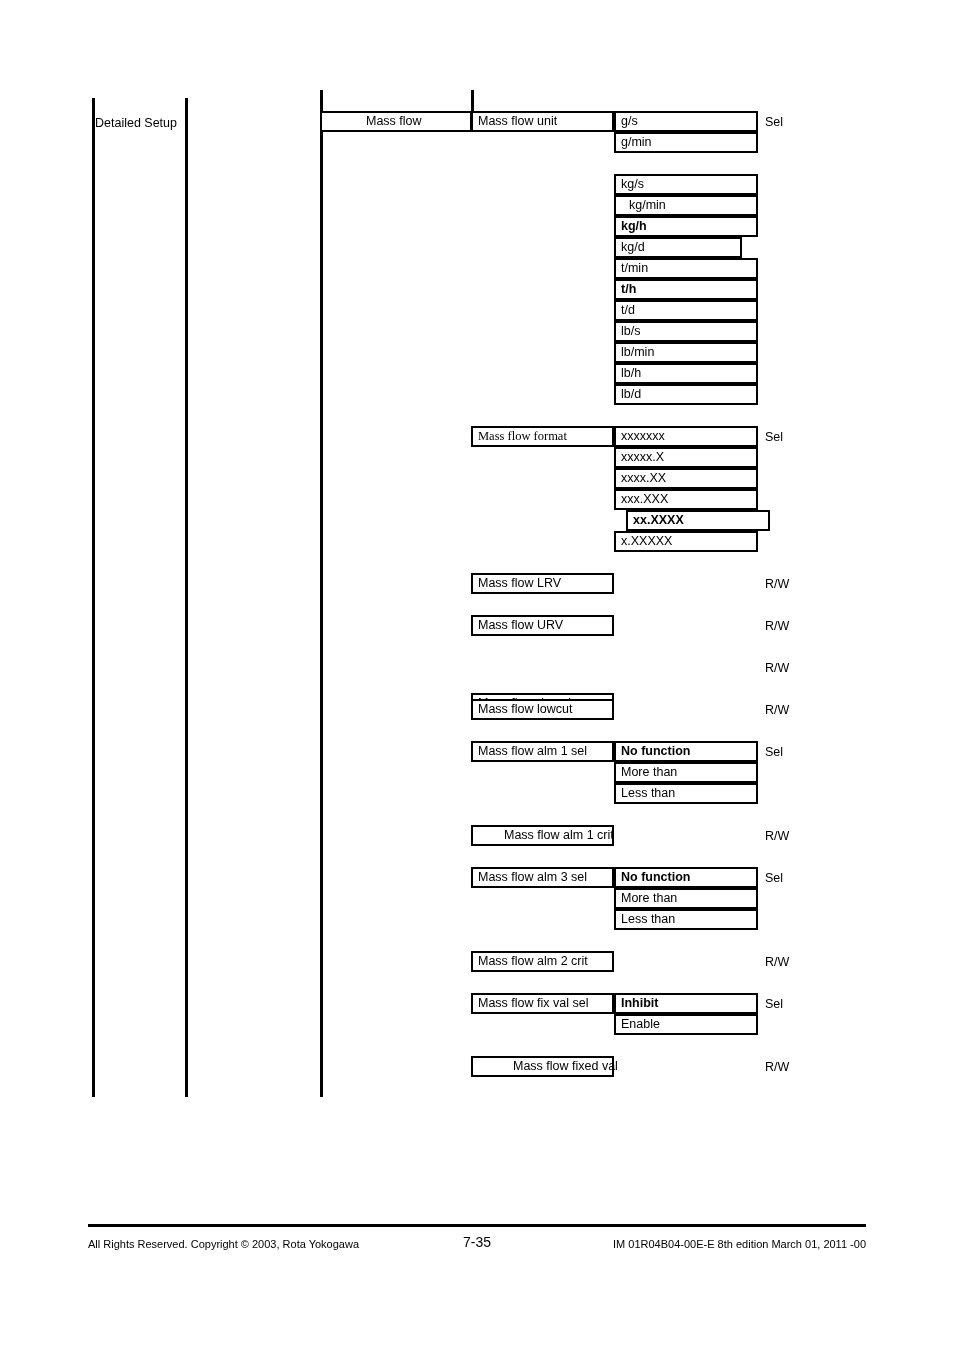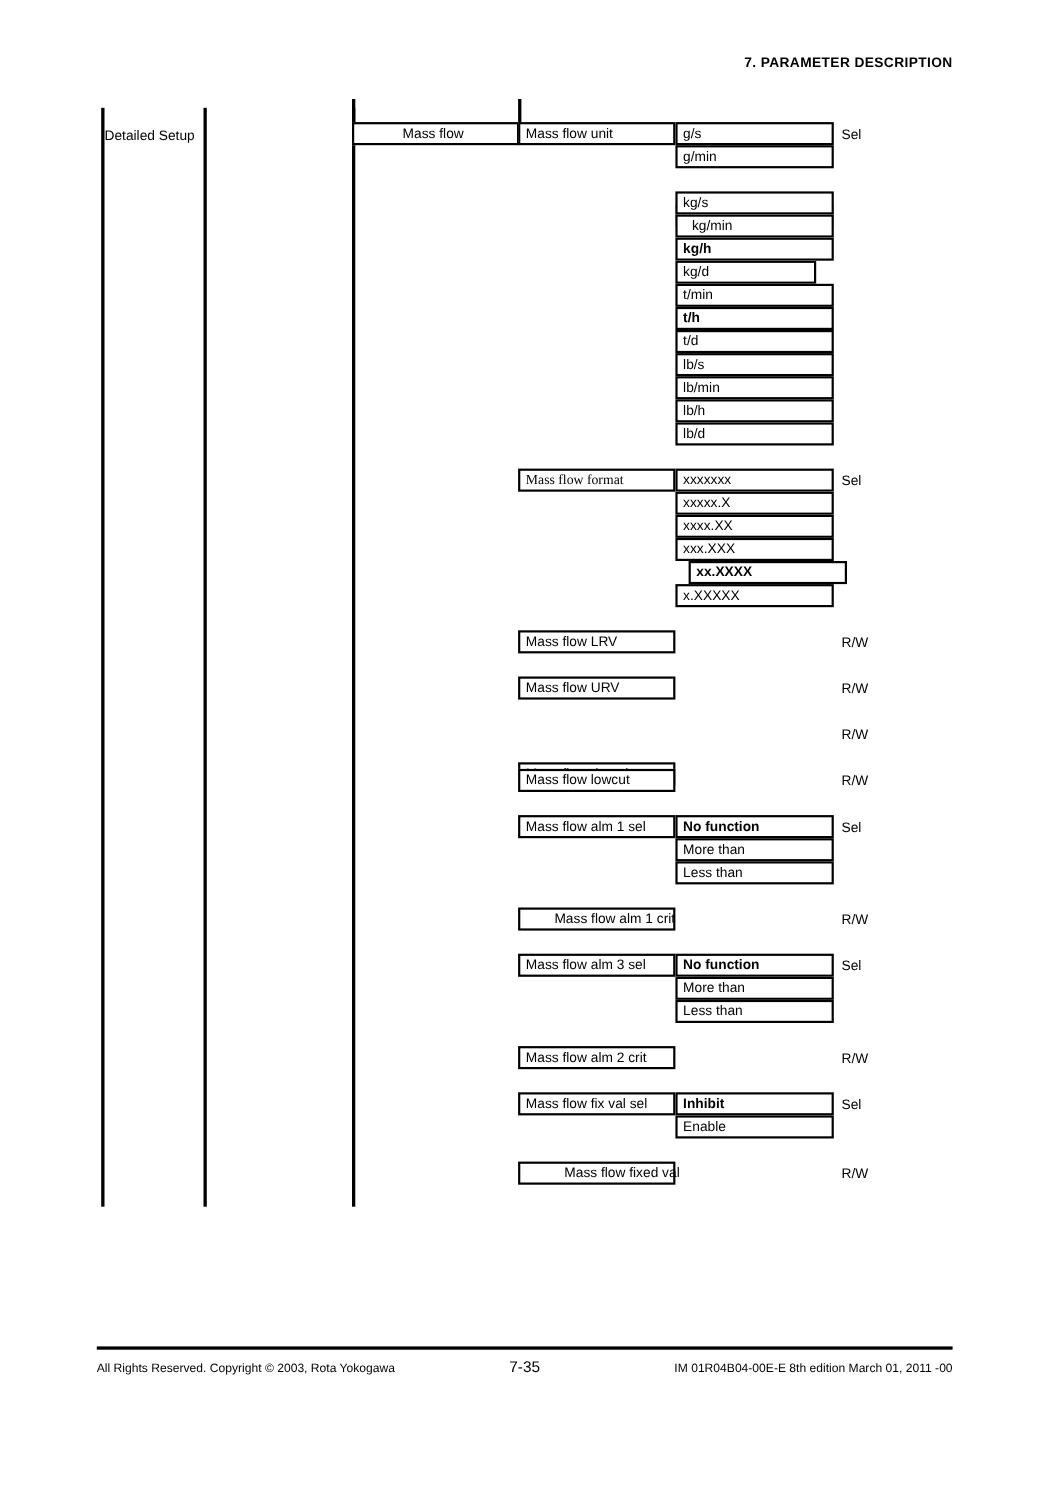--- a/index.html
+++ b/index.html
@@ -101,21 +101,20 @@
     top: 1238px;
     font-size: 11px;
     white-space: nowrap;
   }
 </style>
 </head>
 <body>
 
 <div class="page">
 
-  <div class="page-header">7.  PARAMETER DESCRIPTION</div>
 
   <div class="rail" style="left:92px; top:98px; height:999px;"></div>
   <div class="rail" style="left:185px; top:98px; height:999px;"></div>
   <div class="rail" style="left:320px; top:98px; height:999px;"></div>
 
   <div class="stub" style="left:320px; top:90px; height:22px;"></div>
   <div class="stub" style="left:471px; top:90px; height:22px;"></div>
 
   <div class="freelabel" style="left:95px; top:117px;">Detailed Setup</div>
 

